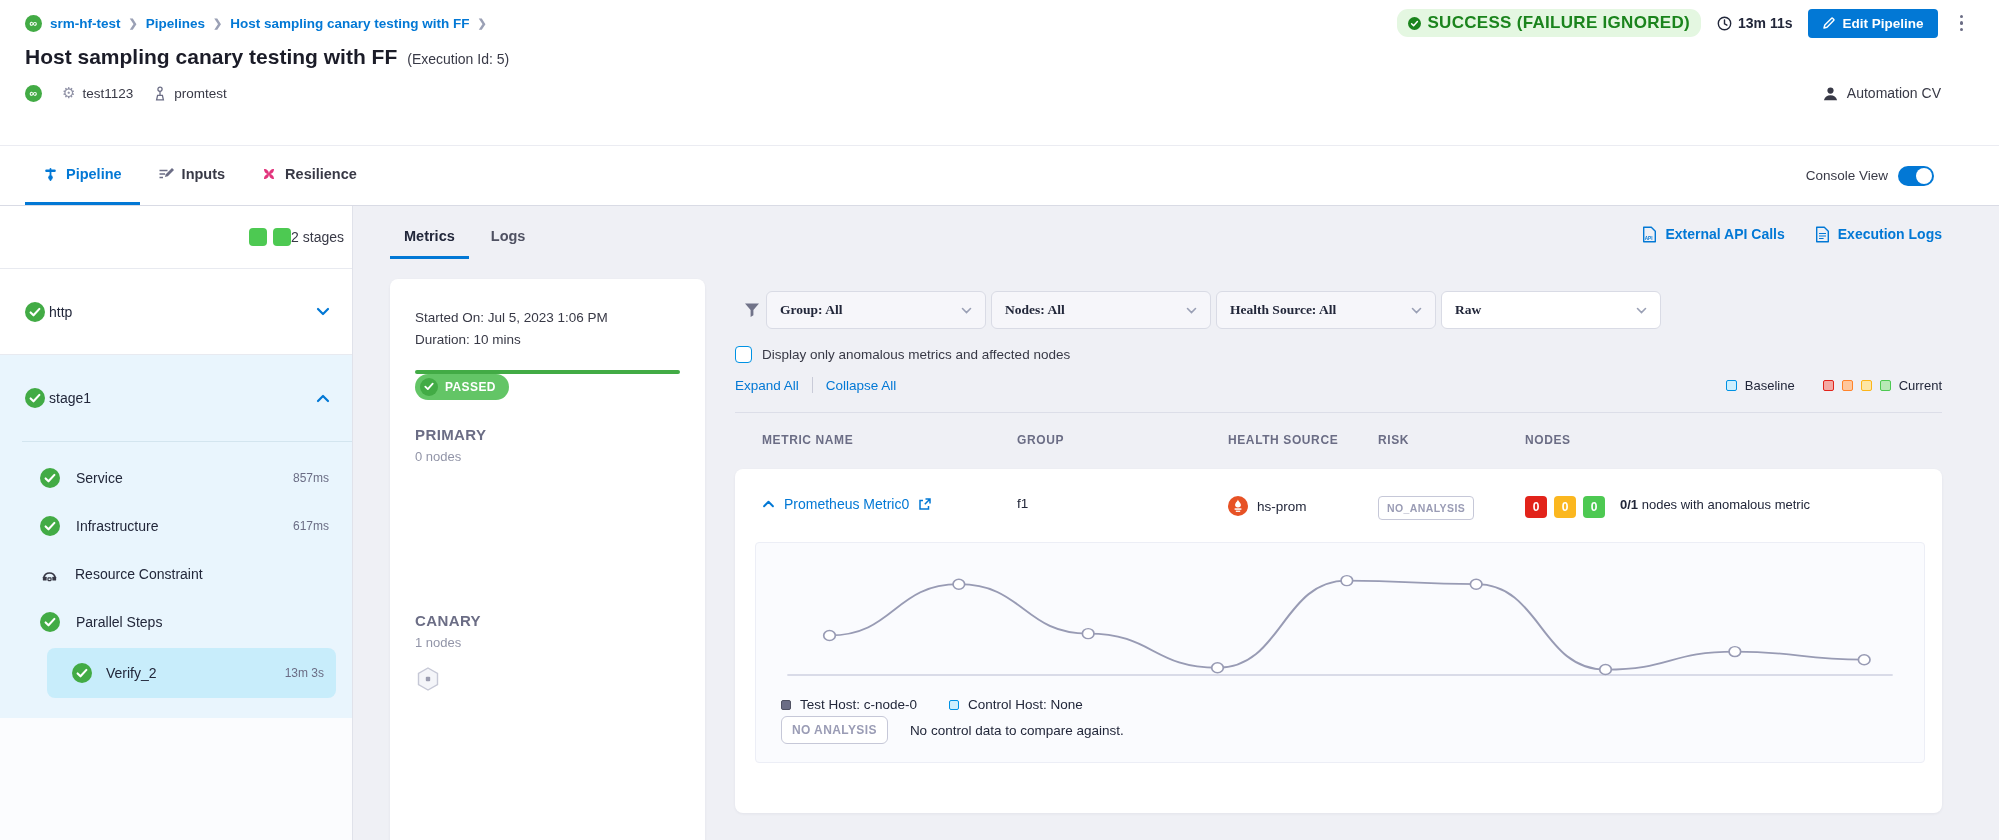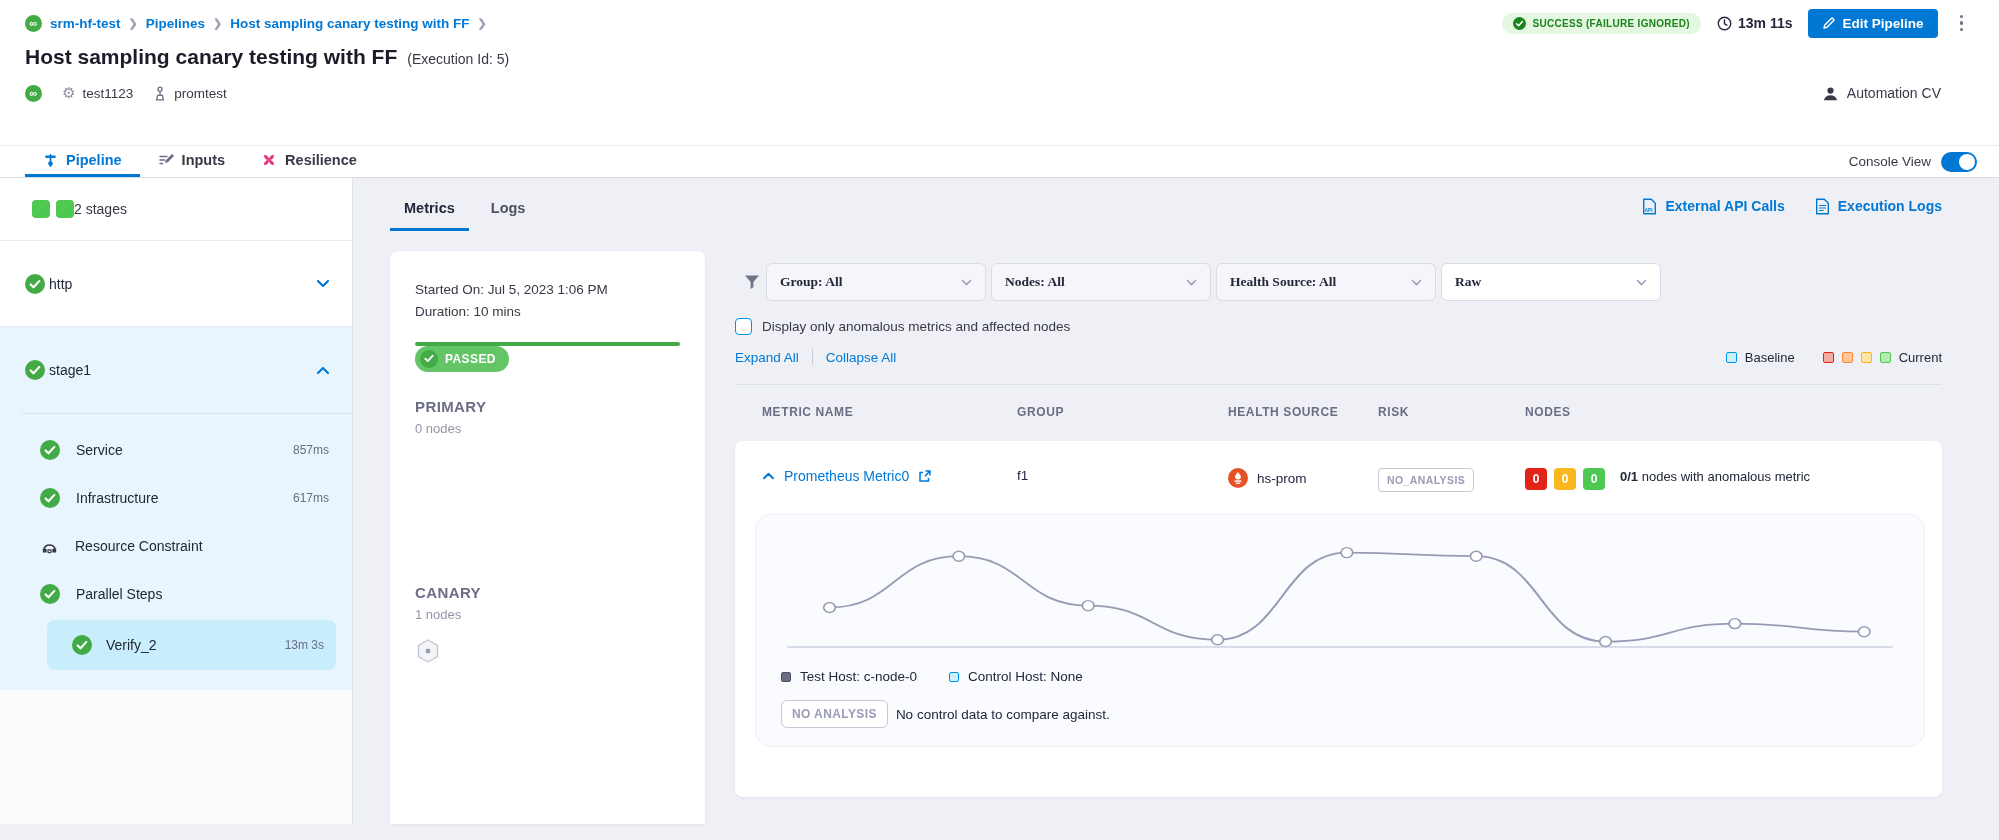--- a/index.html
+++ b/index.html
@@ -9,46 +9,46 @@
     background: #eff0f5; color: #22273a;
   }
   
   .header { background:#fff; height:145px; padding:10px 30px 0 25px; }
   .hdr-row1 { display:flex; justify-content:space-between; align-items:center; height:26px; }
   .crumbs { display:flex; align-items:center; gap:8px; font-size:13.5px; font-weight:600; color:#0278d5; }
   .crumb { color:#0278d5; cursor:pointer; }
   .crumb-sep { color:#9aa0b5; font-size:11px; }
   .logo { width:17px; height:17px; border-radius:50%; background:#42ab45; display:inline-flex; align-items:center; justify-content:center; color:#fff; font-size:11px; font-weight:700; }
   .hdr-right { display:flex; align-items:center; gap:16px; }
-  .status-pill { display:inline-flex; align-items:center; gap:6px; background:#e4f7e1; color:#1b841d; font-size:10px; font-weight:700; letter-spacing:.3px; padding:4px 11px; border-radius:11px; }
+  .status-pill { display:inline-flex; align-items:center; gap:6px; background:#e4f7e1; color:#1b841d; font-size:17px; font-weight:700; letter-spacing:.3px; padding:4px 11px; border-radius:11px; }
   .duration { display:inline-flex; align-items:center; gap:6px; font-size:14px; font-weight:700; color:#22273a; }
   .btn-primary { display:inline-flex; align-items:center; gap:7px; background:#0278d5; color:#fff; font-size:13.5px; font-weight:600; border:none; border-radius:4px; padding:7px 14px; cursor:pointer; }
   .kebab { display:flex; flex-direction:column; gap:3px; padding:4px 6px; cursor:pointer; }
   .kebab span { width:3.5px; height:3.5px; border-radius:50%; background:#6b6d85; }
   .hdr-row2 { display:flex; align-items:baseline; gap:10px; margin-top:9px; }
   .page-title { font-size:21px; font-weight:700; color:#1b1c28; }
   .exec-id { font-size:14px; color:#383946; }
   .hdr-row3 { display:flex; justify-content:space-between; align-items:center; margin-top:15px; }
   .tags { display:flex; align-items:center; gap:20px; }
   .tag { display:flex; align-items:center; gap:7px; font-size:13.5px; color:#383946; }
   .gear { color:#8f91a5; font-size:15px; }
   .user-chip { display:flex; align-items:center; gap:8px; font-size:14px; color:#383946; padding-right:28px; }
   
-  .tabbar { background:#fff; height:33px; border-top:1px solid #ebecf2; border-bottom:1px solid #d9dbe5; display:flex; align-items:stretch; padding:0 22px 0 25px; }
+  .tabbar { background:#fff; height:61px; border-top:1px solid #ebecf2; border-bottom:1px solid #d9dbe5; display:flex; align-items:stretch; padding:0 65px 0 25px; }
   .nav-tab { display:flex; align-items:center; gap:8px; padding:0 18px; font-size:14.5px; font-weight:600; color:#383946; border-bottom:3px solid transparent; cursor:pointer; }
   .nav-tab.active { color:#0278d5; border-bottom-color:#0278d5; }
   .tabbar-spacer { flex:1; }
   .console-view { display:flex; align-items:center; gap:10px; font-size:13.5px; color:#383946; }
   .toggle { width:36px; height:20px; border-radius:10px; background:#0278d5; position:relative; cursor:pointer; }
   .toggle .knob { position:absolute; right:2px; top:2px; width:16px; height:16px; border-radius:50%; background:#fff; }
   
   .main { display:flex; height:646px; background:#eff0f5; }
   
   .sidebar { width:353px; background:#fbfcfe; border-right:1px solid #e0e2ea; flex:none; }
-  .stages-header { height:63px; background:#fff; border-bottom:1px solid #e8eaf0; display:flex; align-items:center; justify-content:flex-start; padding:0 32px; }
+  .stages-header { height:63px; background:#fff; border-bottom:1px solid #e8eaf0; display:flex; align-items:center; justify-content:flex-end; padding:0 8px; }
   .stage-sq { display:flex; gap:6px; }
   .stage-sq span { width:18px; height:18px; border-radius:4px; background:#4dc952; }
   .stage-count { font-size:14px; color:#383946; }
   .stage-row { height:86px; display:flex; align-items:center; gap:4px; padding:0 22px 0 25px; font-size:14px; color:#22273a; cursor:pointer; }
   .stage-row .grow { flex:1; }
   .stage-http { background:#fff; border-bottom:1px solid #e8eaf0; }
   .stage1-section { background:#e9f5fd; padding-bottom:20px; }
   .inset-divider { height:1px; background:#d3e5ef; margin-left:22px; }
   .steps { padding-top:12px; }
   .step-row { height:48px; display:flex; align-items:center; gap:16px; padding:0 23px 0 40px; font-size:14px; color:#22273a; cursor:pointer; }
@@ -96,28 +96,28 @@
   .metric-card { background:#fff; border-radius:8px; box-shadow:0 1px 3px rgba(40,41,61,.06); margin-top:8px; padding-bottom:50px; }
   .metric-row { display:grid; grid-template-columns:255px 211px 150px 147px 1fr; padding:27px 0 22px 27px; align-items:start; font-size:13.5px; color:#22273a; }
   .m-name { display:flex; align-items:center; gap:9px; color:#0278d5; font-size:14px; font-weight:500; cursor:pointer; }
   .m-hs { display:flex; align-items:center; gap:9px; }
   .risk-badge { display:inline-block; font-size:10.5px; font-weight:700; letter-spacing:.4px; color:#9a9cb5; border:1px solid #c6c8d8; border-radius:4px; padding:5px 8px; background:#fff; }
   .nodes-cell { display:flex; align-items:flex-start; gap:7px; }
   .cnt { width:22px; height:22px; border-radius:4px; color:#fff; font-size:12px; font-weight:700; display:flex; align-items:center; justify-content:center; }
   .cnt.red { background:#e2231a; } .cnt.amber { background:#fbb71f; } .cnt.green { background:#4dc952; }
   .nodes-text { margin-left:8px; width:255px; font-size:13px; line-height:1.4; color:#22273a; }
   .nodes-text b { font-weight:700; }
-  .chart-panel { margin:0 17px 0 20px; background:#fafbfe; border:1px solid #eceef6; border-radius:16px; padding:24px 25px 18px; }
+  .chart-panel { margin:0 17px 0 20px; background:#fafbfe; border:1px solid #eceef6; border-radius:4px; padding:24px 25px 18px; }
   .chart-svg { width:100%; height:118px; display:block; }
   .chart-legend { display:flex; align-items:center; gap:32px; margin-top:12px; font-size:13.5px; color:#22273a; }
   .cl-item { display:flex; align-items:center; gap:9px; }
   .cl-sq { width:10px; height:10px; border-radius:2px; }
   .cl-test { background:#6b6d85; border:1px solid #4f5162; }
   .cl-control { background:#cdeffe; border:1.5px solid #0092e4; }
-  .analysis-row { display:flex; align-items:center; gap:8px; margin-top:16px; }
+  .analysis-row { display:flex; align-items:center; gap:22px; margin-top:4px; }
   .analysis-badge { font-size:12px; font-weight:700; letter-spacing:.4px; color:#9a9cb5; border:1.5px solid #c6c8d8; border-radius:6px; padding:6px 10px; background:#fff; }
   .analysis-msg { font-size:13.5px; color:#22273a; }
 </style>
 </head>
 <body>
 
 <div class="header">
   <div class="hdr-row1">
     <div class="crumbs">
       <span class="logo">∞</span>

